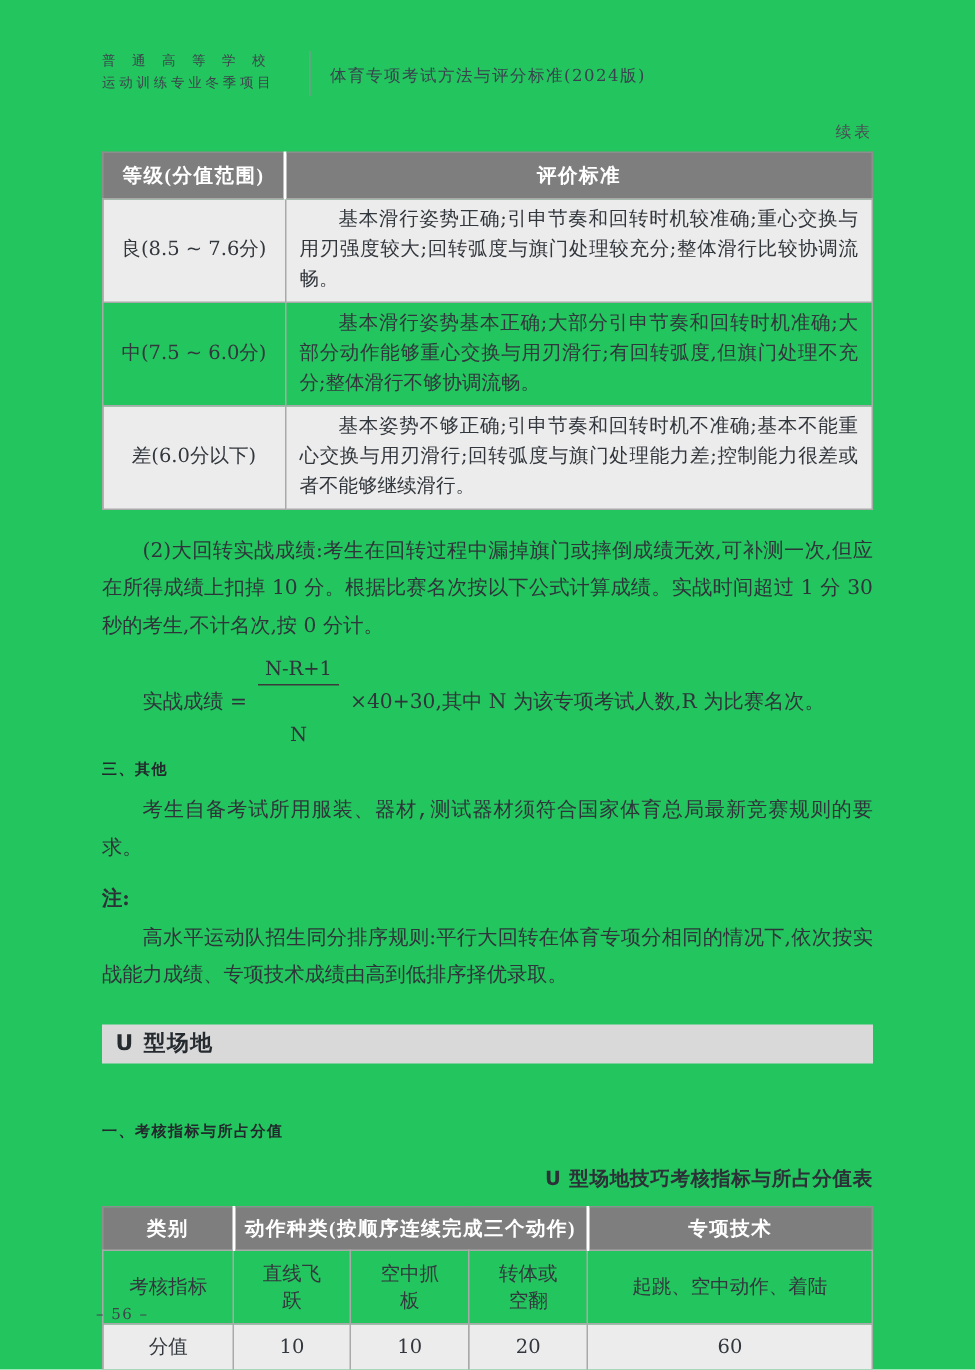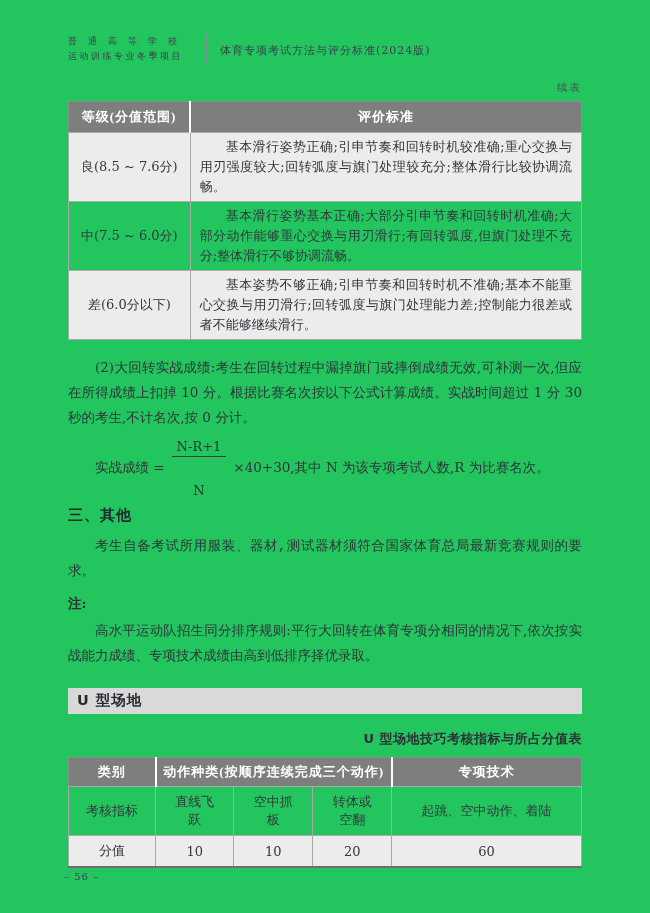--- a/index.html
+++ b/index.html
@@ -36,21 +36,21 @@
 
   
   .para { font-size:13.5px; line-height:25px; text-align:justify; text-indent:2em; color:#2f343a; }
   .p-main { margin-top:15px; }
 
   .formula-line { display:flex; align-items:center; margin-top:15px; padding-left:27px; font-size:13.5px; height:46px; color:#2f343a; }
   .frac { display:inline-flex; flex-direction:column; align-items:center; margin:0 7px; font-size:13px; line-height:17px;gap:24px; }
   .frac-num { border-bottom:1px solid #3a3a3a; padding:0 5px 1px; }
   .frac-den { padding-top:1px; }
 
-  .h-sec { font-size:15px; font-weight:bold; color:#23282d; letter-spacing:1px; }
+  .h-sec { font-size:10px; font-weight:bold; color:#23282d; letter-spacing:1px; }
   .h-three { margin-top:15px; }
   .p-equip { margin-top:9px;font-family:Liberation Mono, monospace; }
   .note-label { margin-top:11px; font-size:13.5px; font-weight:bold; color:#2c3137; }
   .p-note { margin-top:5px; }
 
   .section-bar {
     margin-top:20px; background:#d9d9d9; padding:3px 9px 4px;
     font-family:"DejaVu Sans","Liberation Sans",sans-serif; font-weight:bold;
     font-size:14.5px; color:#262b30; letter-spacing:1px;
   }
@@ -122,20 +122,21 @@
     </div>
 
     <div class="h-sec h-three">三、其他</div>
     <div class="para p-equip">考生自备考试所用服装、器材,测试器材须符合国家体育总局最新竞赛规则的要求。</div>
 
     <div class="note-label">注:</div>
     <div class="para p-note">高水平运动队招生同分排序规则:平行大回转在体育专项分相同的情况下,依次按实战能力成绩、专项技术成绩由高到低排序择优录取。</div>
 
     <div class="section-bar">U 型场地</div>
 
+    <div class="h-sec h-one">一、考核指标与所占分值</div>
     <div class="table-title">U 型场地技巧考核指标与所占分值表</div>
 
     <table class="t2">
       <colgroup>
         <col style="width:17%">
           <col style="width:15.2%">
           <col style="width:15.4%">
           <col style="width:15.4%">
           <col style="width:37%">
       </colgroup>

